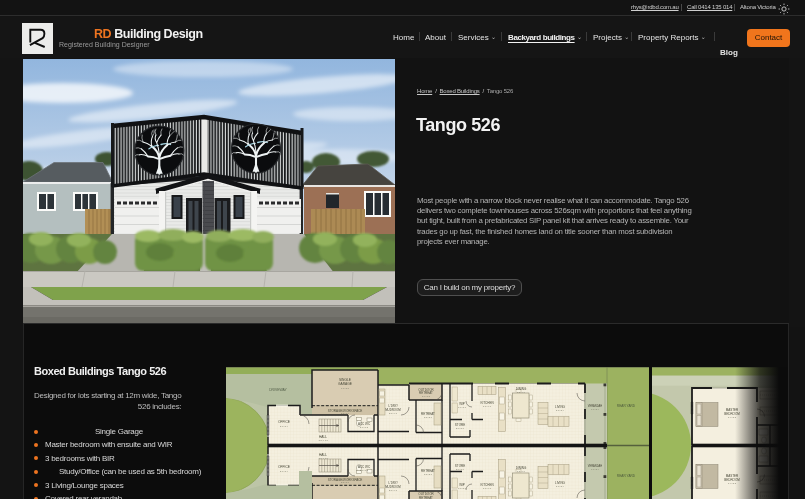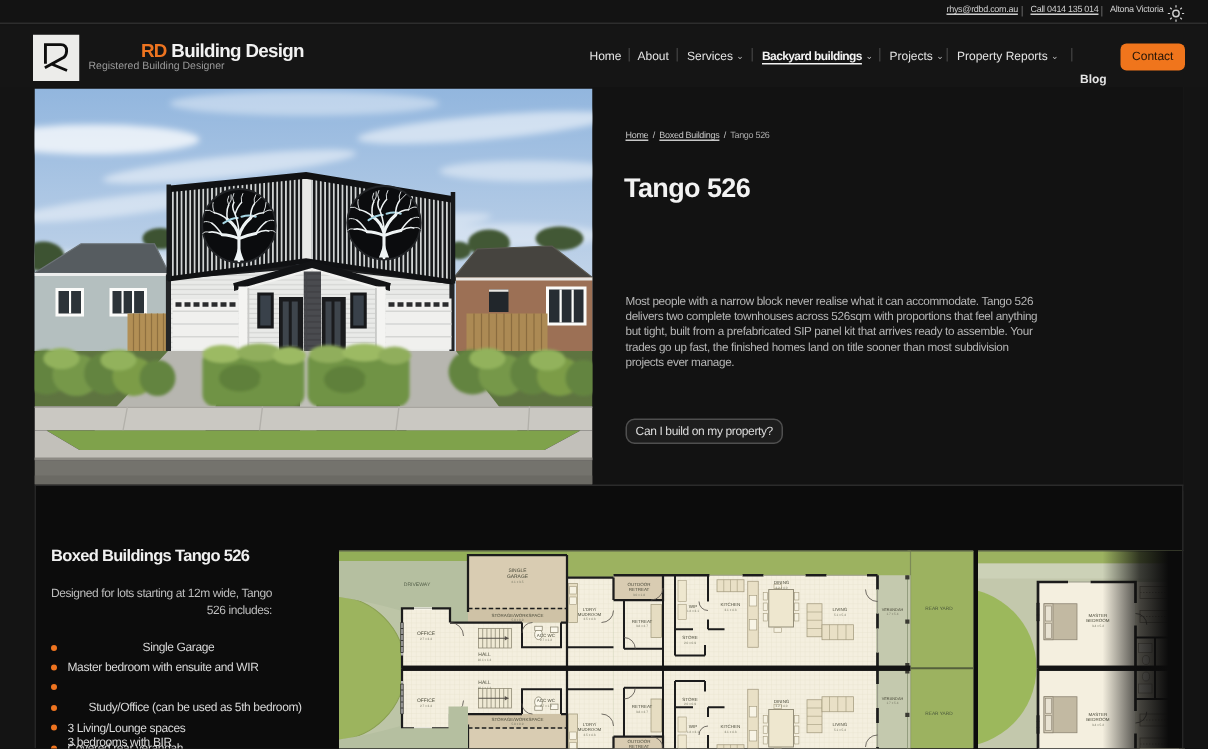--- a/index.html
+++ b/index.html
@@ -413,21 +413,21 @@
 
 <div class="abs" style="left:34px;top:414px;font-size:8px;letter-spacing:-0.25px;color:#d8d8d8;">
 
   <div style="position:absolute;left:0;top:15.5px;width:4px;height:4px;border-radius:2px;background:#ee7420;"></div>
   <div style="position:absolute;left:13px;top:13px;white-space:nowrap;padding-left:48px;">Single Garage</div>
 
   <div style="position:absolute;left:0;top:28.9px;width:4px;height:4px;border-radius:2px;background:#ee7420;"></div>
   <div style="position:absolute;left:11px;top:26.4px;white-space:nowrap;text-align:right;">Master bedroom with ensuite and WIR</div>
 
   <div style="position:absolute;left:0;top:42.3px;width:4px;height:4px;border-radius:2px;background:#ee7420;"></div>
-  <div style="position:absolute;left:11px;top:39.8px;white-space:nowrap;margin-top:36px;">3 bedrooms with BIR</div>
+  <div style="position:absolute;left:11px;top:39.8px;white-space:nowrap;">3 bedrooms with BIR</div>
 
   <div style="position:absolute;left:0;top:55.7px;width:4px;height:4px;border-radius:2px;background:#ee7420;"></div>
   <div style="position:absolute;left:11px;top:53.2px;white-space:nowrap;padding-left:14px;">Study/Office (can be used as 5th bedroom)</div>
 
   <div style="position:absolute;left:0;top:69.1px;width:4px;height:4px;border-radius:2px;background:#ee7420;"></div>
   <div style="position:absolute;left:11px;top:66.6px;white-space:nowrap;">3 Living/Lounge spaces</div>
 
   <div style="position:absolute;left:0;top:82.5px;width:4px;height:4px;border-radius:2px;background:#ee7420;"></div>
   <div style="position:absolute;left:11px;top:80px;white-space:nowrap;">Covered rear verandah</div>
 </div>

